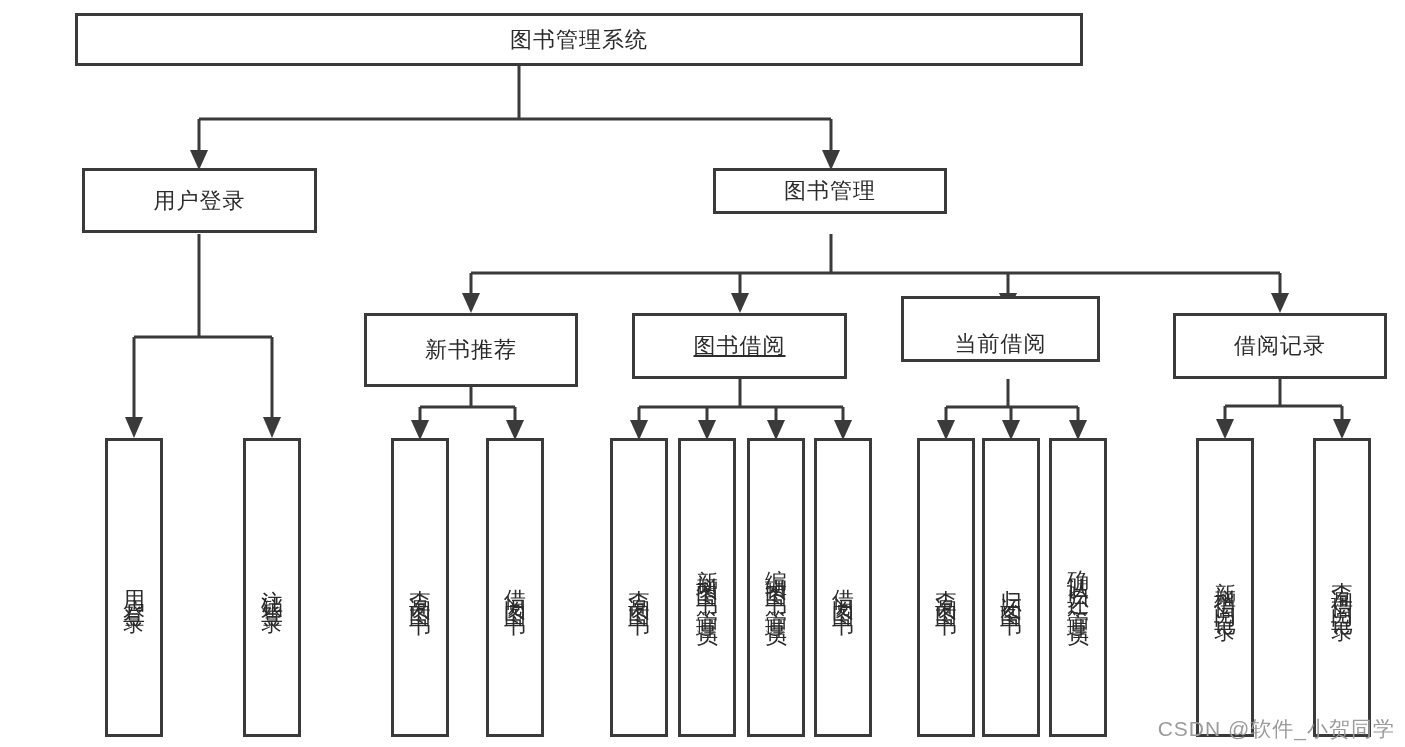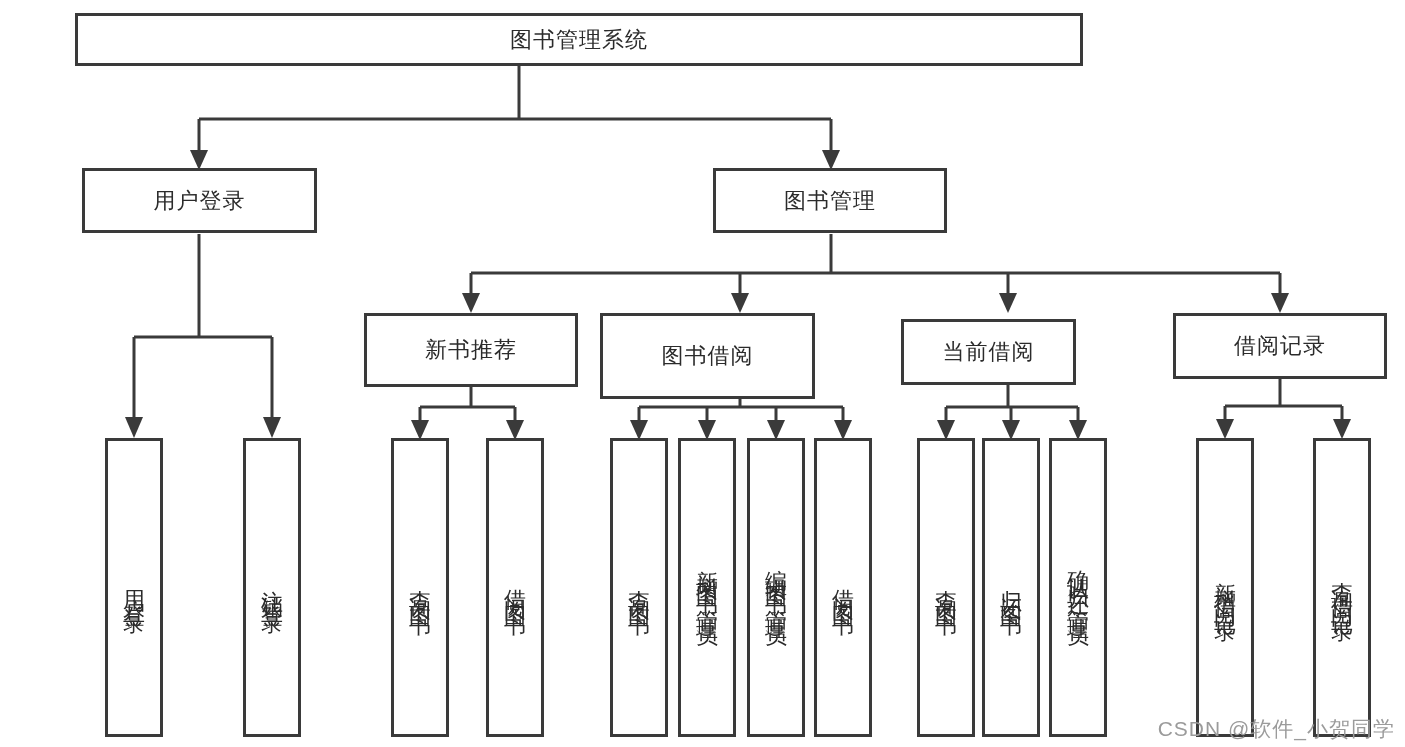--- a/index.html
+++ b/index.html
@@ -33,25 +33,25 @@
   .vbox span {
     writing-mode: vertical-rl;
     text-orientation: mixed;
     letter-spacing: 8px;
     font-size: 22px;
     line-height: 1;
   }
   .root-box    { left: 28px;  top: 13px;  width: 1008px; height: 53px; margin-left: 47px; }
 
   .l2-0 { left: 82px;  top: 168px; width: 235px; height: 65px; }
-  .l2-1 { left: 713px; top: 168px; width: 234px; height: 65px; }
+  .l2-1 { left: 713px; top: 168px; width: 234px; height: 46px; }
 
   .l3-0 { left: 364px;  top: 313px; width: 214px; height: 74px; }
-  .l3-1 { left: 600px;  top: 313px; width: 215px; height: 86px; }
-  .l3-2 { left: 901px;  top: 319px; width: 175px; height: 66px; }
+  .l3-1 { left: 632px;  top: 313px; width: 215px; height: 66px; text-decoration: underline; }
+  .l3-2 { left: 901px;  top: 296px; width: 199px; height: 66px; align-items: flex-end; }
   .l3-3 { left: 1173px; top: 313px; width: 214px; height: 66px; }
 
   .leaf { top: 438px; width: 58px; height: 299px; }
   .lf-0  { left: 105px; }
   .lf-1  { left: 243px; }
   .lf-2  { left: 391px; }
   .lf-3  { left: 486px; }
   .lf-4  { left: 610px; }
   .lf-5  { left: 678px; }
   .lf-6  { left: 747px; }

